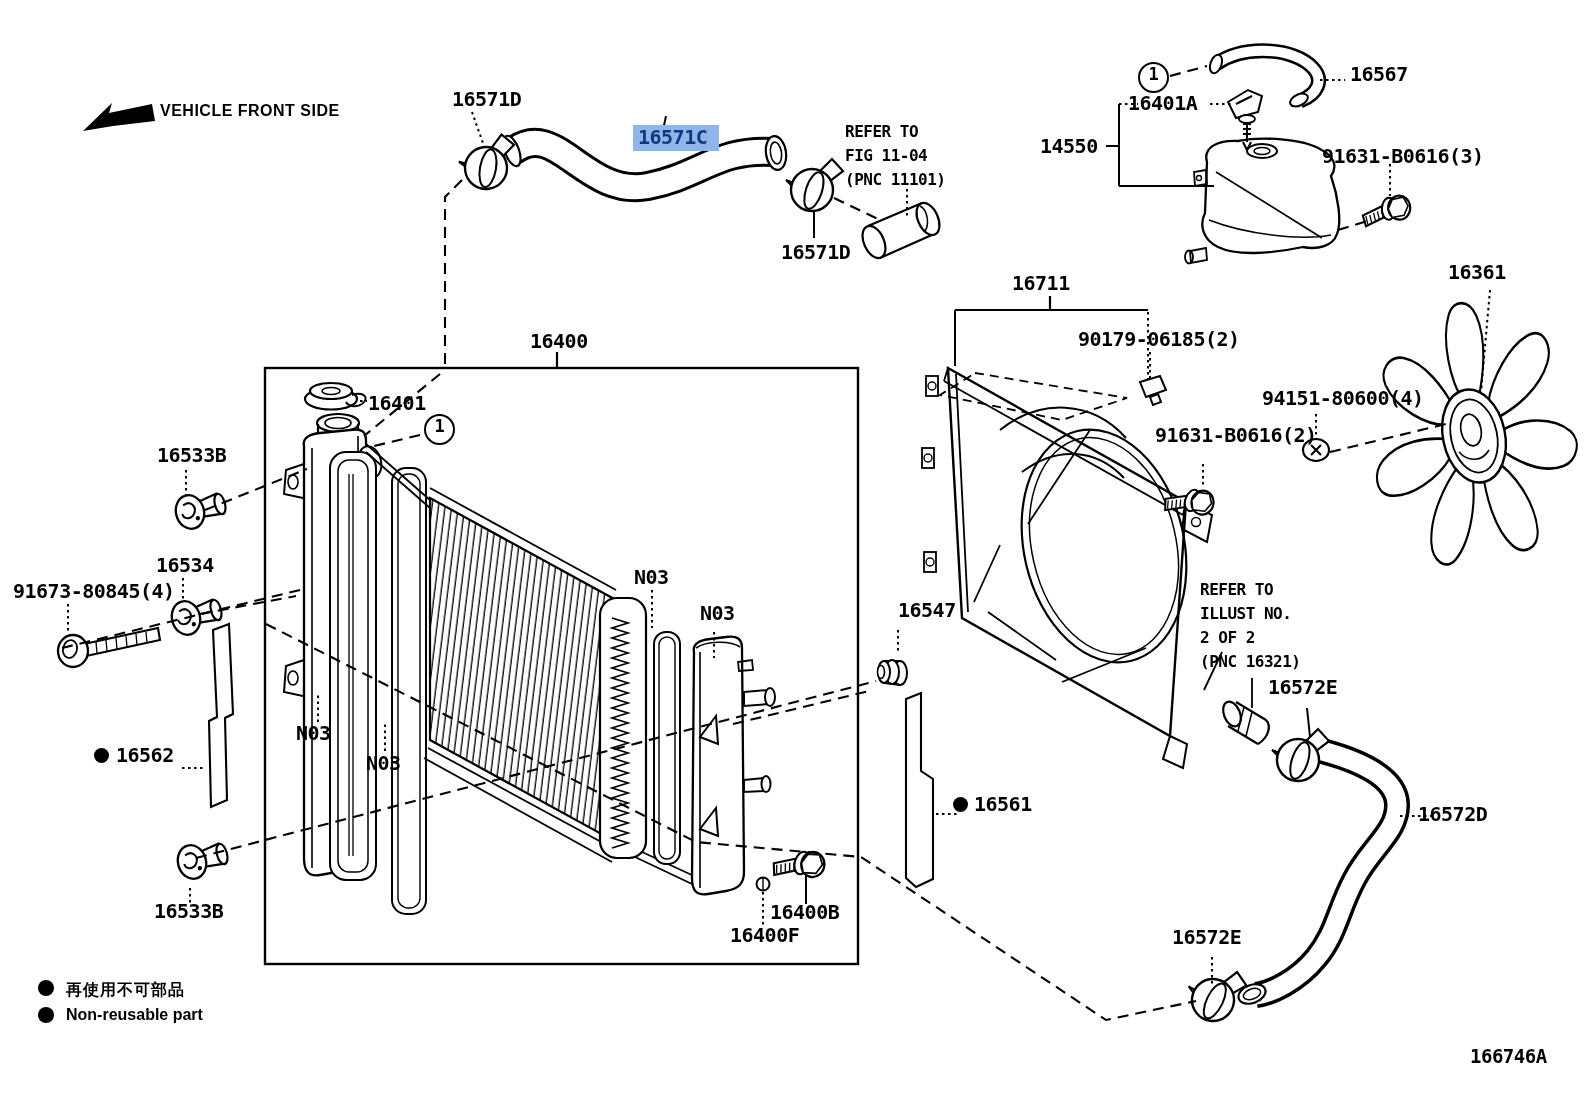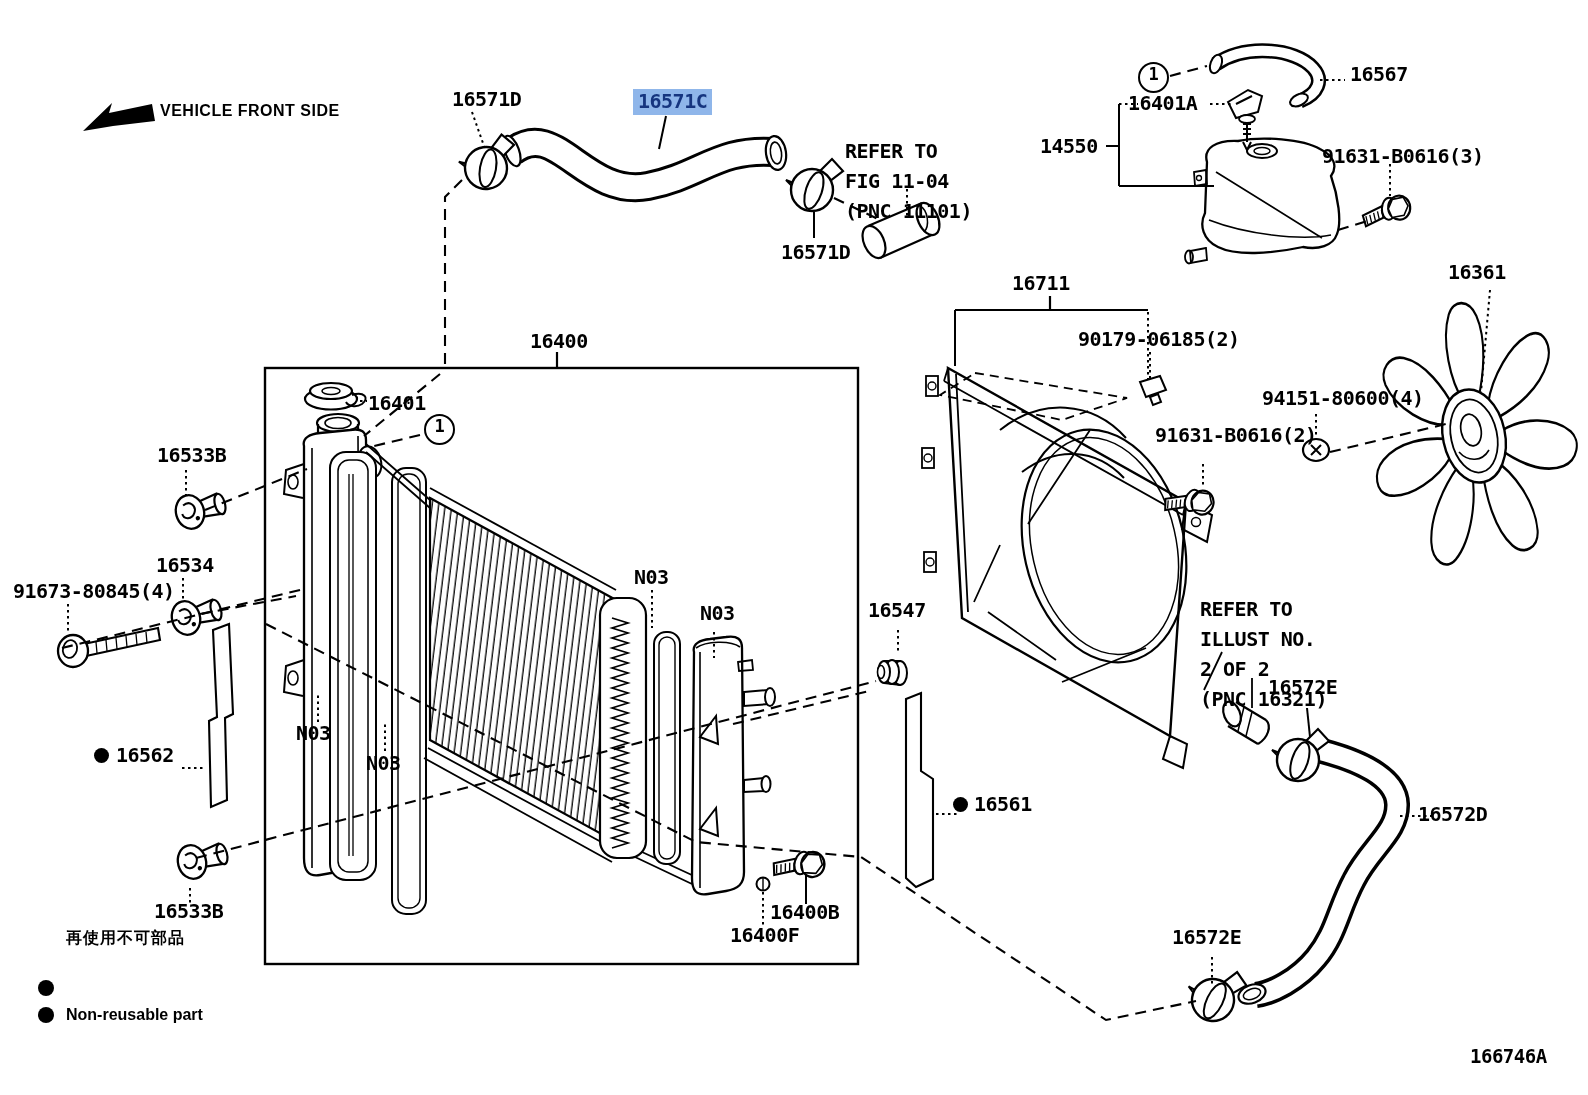--- a/index.html
+++ b/index.html
@@ -2,22 +2,22 @@
 <html><head>
 <meta charset="utf-8">
 <style>
   html,body{margin:0;padding:0;background:#fff;}
   #stage{position:relative;width:1588px;height:1095px;background:#fff;overflow:hidden;
          font-family:"DejaVu Sans Mono",monospace;}
   #art{position:absolute;left:0;top:0;}
   .lbl{position:absolute;font:700 20px "DejaVu Sans Mono",monospace;color:#000;
        letter-spacing:-0.5px;line-height:1.15;white-space:pre-line;}
   .sans{font-family:"Liberation Sans","DejaVu Sans",sans-serif;letter-spacing:.5px;font-size:16px;}
-  .refer{font-size:20px;line-height:1.5;letter-spacing:-0.5px;margin-top:16px;}
-  .hl{background:#8FB6EA;color:#16357F;padding:1px 5px 2px 5px;}
+  .refer{font-size:16px;line-height:1.5;letter-spacing:-0.5px;}
+  .hl{background:#8FB6EA;color:#16357F;padding:1px 12px 2px 5px;margin-top:36px;}
   .circ{position:absolute;width:27px;height:27px;border:2.4px solid #000;border-radius:50%;
         background:#fff;text-align:center;line-height:26px;font:700 17px "DejaVu Sans Mono",monospace;}
   .bullet{position:absolute;width:15px;height:15px;border-radius:50%;background:#000;}
   .note{font:700 18px "DejaVu Sans Mono",monospace;letter-spacing:-1px;}
   .note-en{font:700 16px "Liberation Sans","DejaVu Sans",sans-serif;letter-spacing:0;text-align:center;}
   .note-jp{font:700 16px "DejaVu Sans",sans-serif;letter-spacing:1px;}
   .doc{font:700 19px "DejaVu Sans Mono",monospace;margin-left:12px;}
 </style>
 </head>
 <body>
@@ -308,37 +308,37 @@
   <span class="lbl" style="left:13px;top:580px">91673-80845(4)</span>
 
   <span class="bullet" style="left:94px;top:748px"></span>
   <span class="lbl" style="left:116px;top:744px">16562</span>
 
   <span class="lbl" style="left:296px;top:722px">N03</span>
   <span class="lbl" style="left:366px;top:752px">N03</span>
   <span class="lbl" style="left:634px;top:566px">N03</span>
   <span class="lbl" style="left:700px;top:602px">N03</span>
 
-  <span class="lbl" style="left:868px;top:599px">16547</span>
+  <span class="lbl" style="left:898px;top:599px">16547</span>
   <span class="bullet" style="left:953px;top:797px"></span>
   <span class="lbl" style="left:974px;top:793px">16561</span>
 
   <span class="lbl" style="left:154px;top:900px">16533B</span>
   <span class="lbl" style="left:770px;top:901px">16400B</span>
   <span class="lbl" style="left:730px;top:924px">16400F</span>
 
   <span class="lbl refer" style="left:1200px;top:578px">REFER TO
 ILLUST NO.
 2 OF 2
 (PNC 16321)</span>
   <span class="lbl" style="left:1268px;top:676px">16572E</span>
   <span class="lbl" style="left:1418px;top:803px">16572D</span>
   <span class="lbl" style="left:1172px;top:926px">16572E</span>
 
   <span class="circ" style="left:1138px;top:62px">1</span>
   <span class="circ" style="left:424px;top:414px">1</span>
 
   <span class="bullet" style="left:38px;top:980px;width:16px;height:16px"></span>
-  <span class="lbl note-jp" style="left:66px;top:928px">再使用不可部品</span>
+  <span class="lbl note-jp" style="left:66px;top:980px">再使用不可部品</span>
   <span class="bullet" style="left:38px;top:1007px;width:16px;height:16px"></span>
   <span class="lbl note-en" style="left:66px;top:1006px">Non-reusable part</span>
   <span class="lbl doc" style="left:1458px;top:1045px">166746A</span>
 </div>
 
 </body></html>

